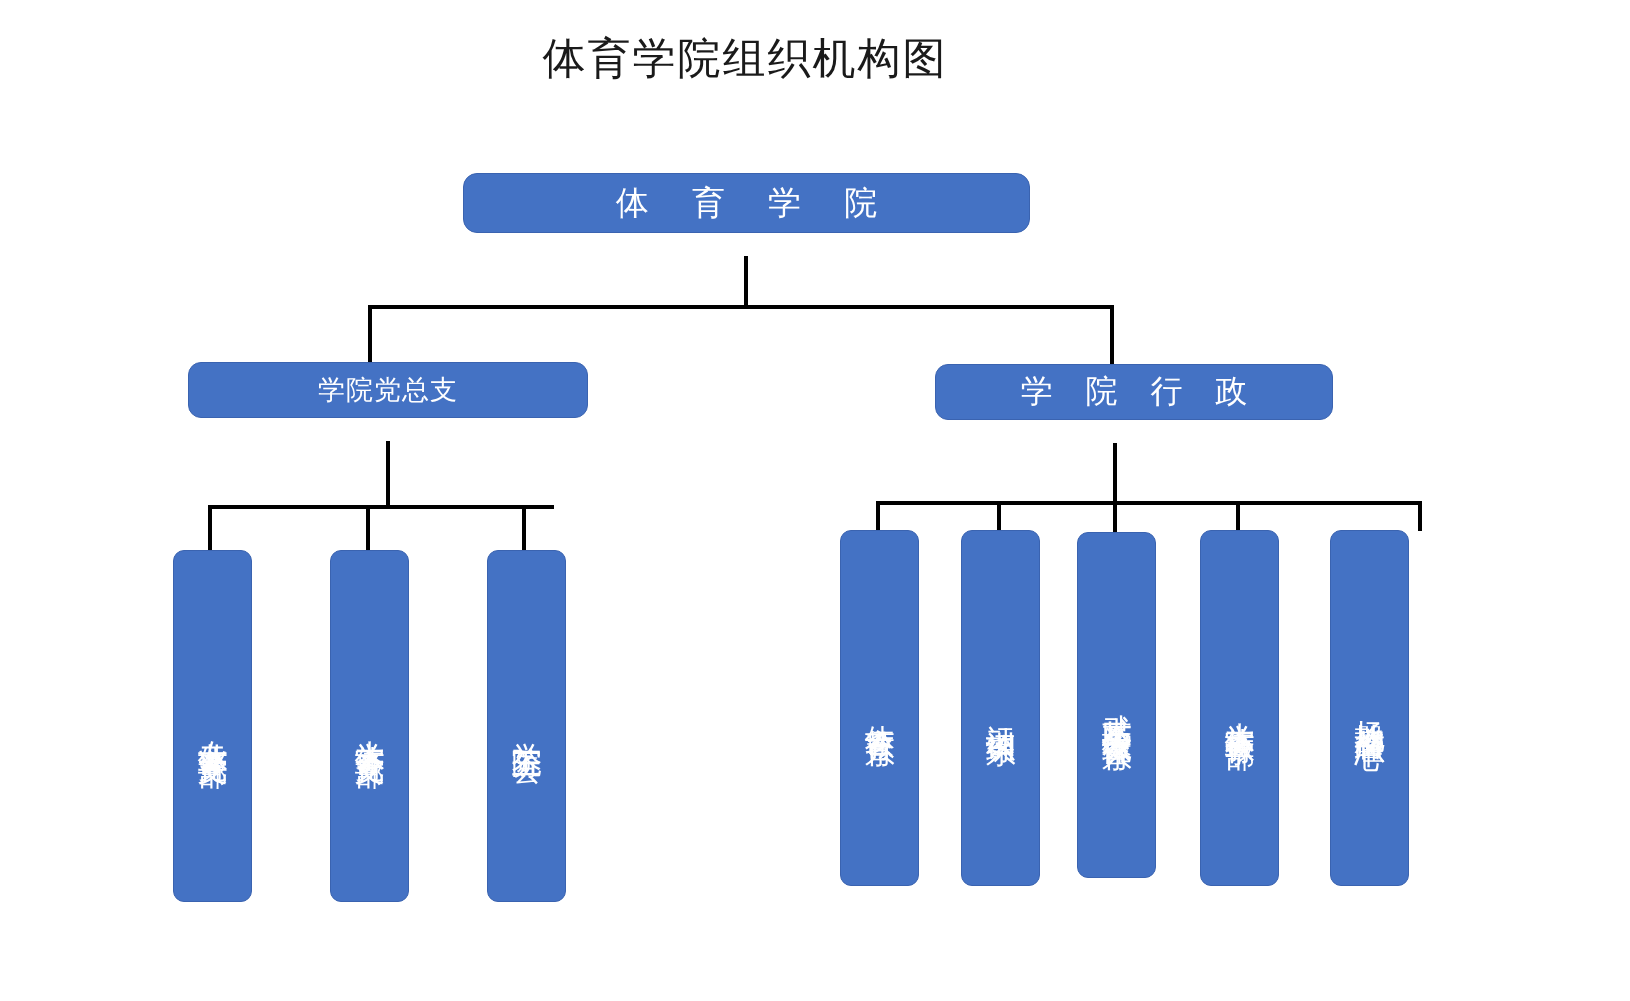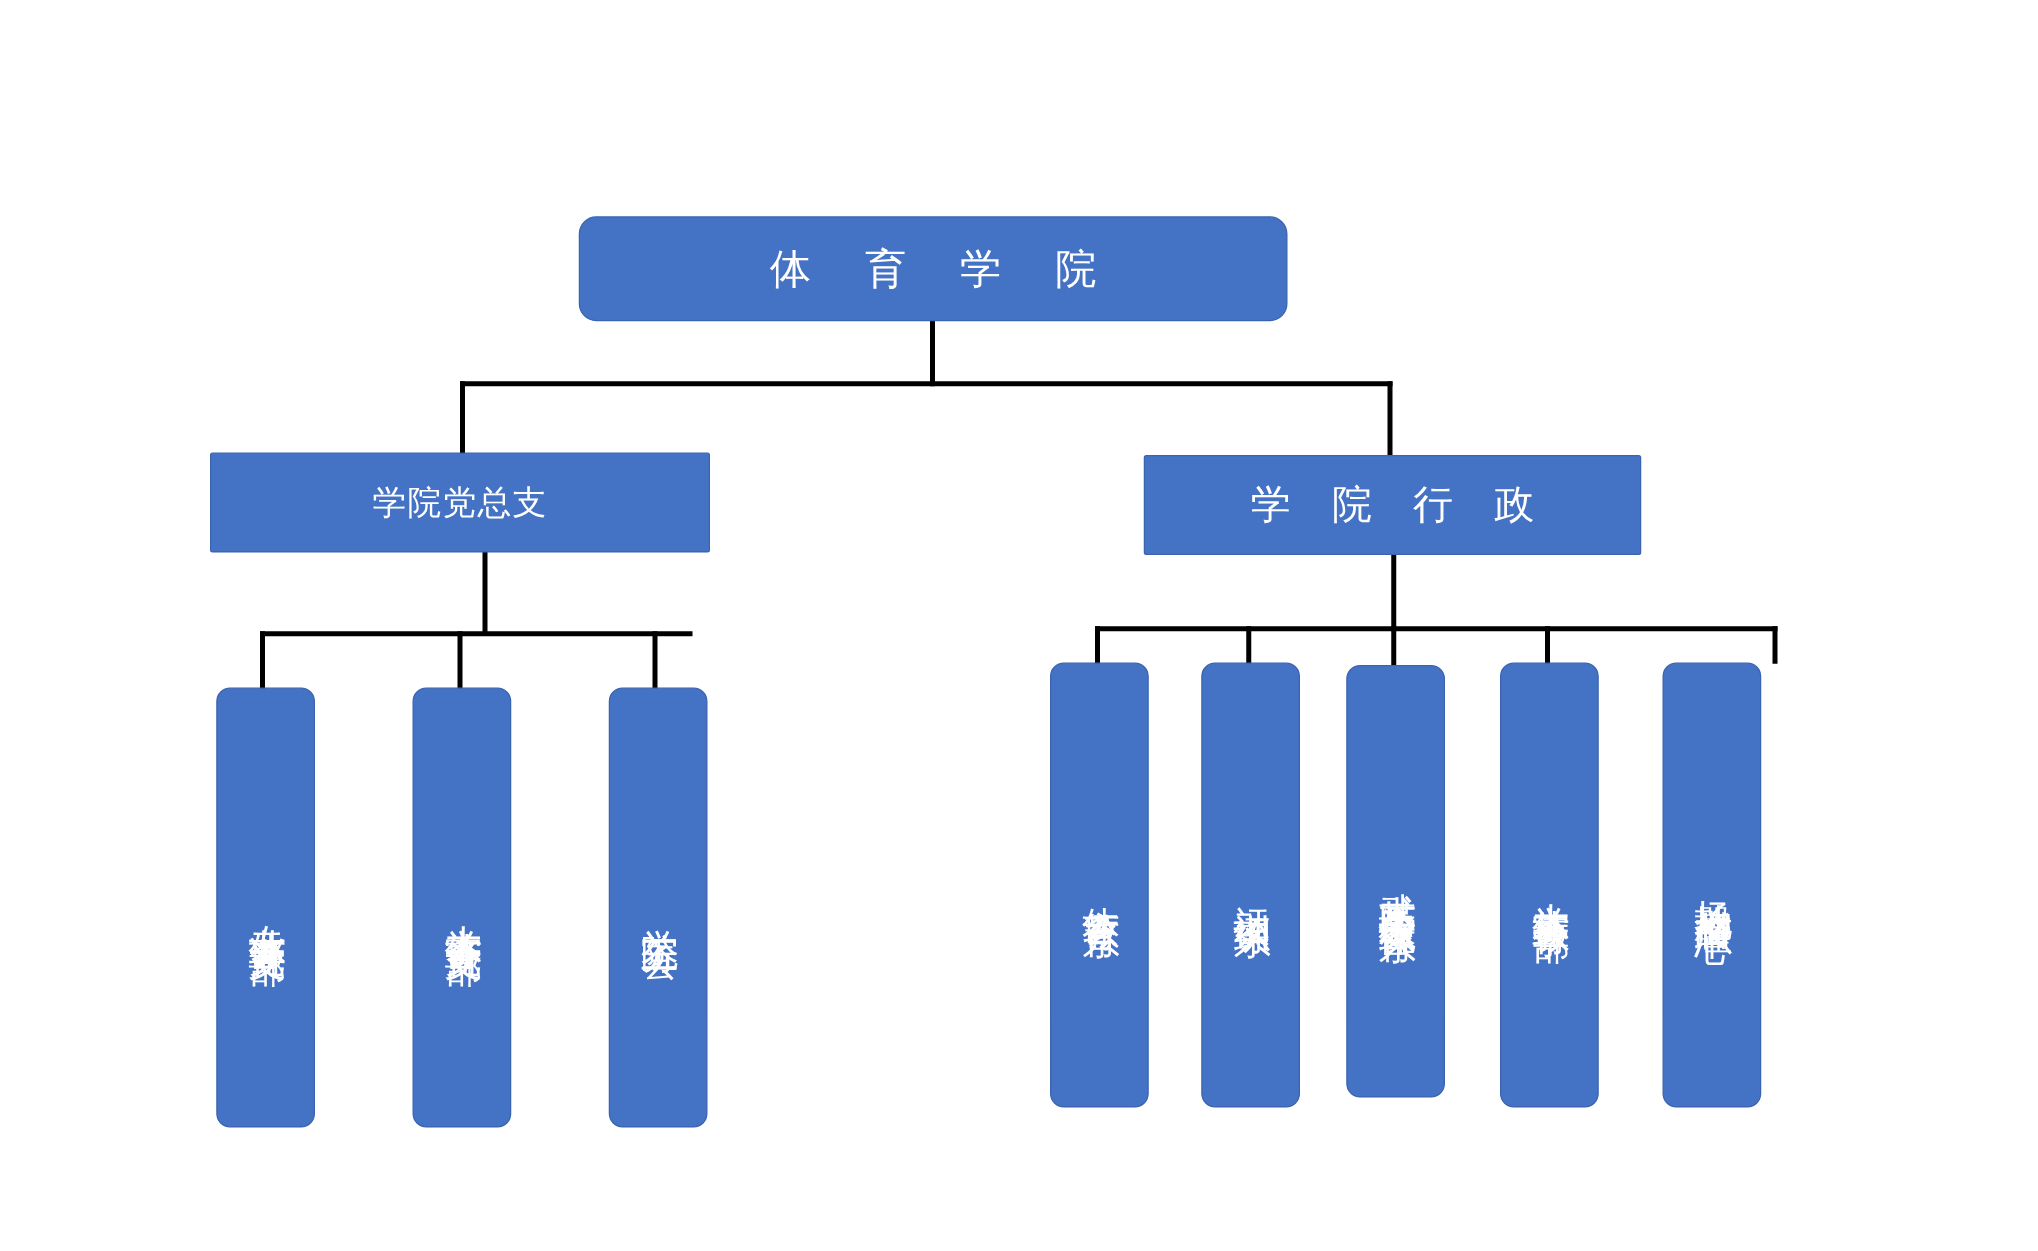--- a/index.html
+++ b/index.html
@@ -42,27 +42,27 @@
   .node .label{
     display:block;
     text-align:center;
     color:#ffffff;
     font-weight:400;
     white-space:nowrap;
   }
 
   
   .node.root{
-    left:463px;top:173px;width:567px;height:84px;
+    left:463px;top:173px;width:567px;height:60px;
     border-radius:14px;
   }
   .node.root .label{font-size:33px;letter-spacing:17px;text-indent:17px;}
 
   
-  .node.lvl2{height:80px;border-radius:2px;}
+  .node.lvl2{height:56px;border-radius:13px;margin-left:20px;}
   .node.lvl2.party{left:168px;top:362px;width:400px;}
   .node.lvl2.party .label{font-size:27px;letter-spacing:1px;}
   .node.lvl2.admin{left:915px;top:364px;width:398px;}
   .node.lvl2.admin .label{font-size:32px;letter-spacing:12px;text-indent:12px;}
 
   
   .node.leaf{
     width:79px;
     border-radius:11px;
     align-items:center;
@@ -80,20 +80,21 @@
   
   .line{position:absolute;background:#000000;}
   .line.v{width:4px;}
   .line.h{height:4px;}
 </style>
 </head>
 <body>
 
 <div id="chart-root">
 
+  <div class="chart-title">体育学院组织机构图</div>
 
   <div class="line v" style="left:744px;top:256px;height:53px;"></div>
 
   <div class="line h" style="left:368px;top:305px;width:746px;"></div>
 
   <div class="line v" style="left:368px;top:305px;height:58px;"></div>
 
   <div class="line v" style="left:1110px;top:305px;height:60px;"></div>
 
   <div class="line v" style="left:386px;top:441px;height:66px;"></div>

